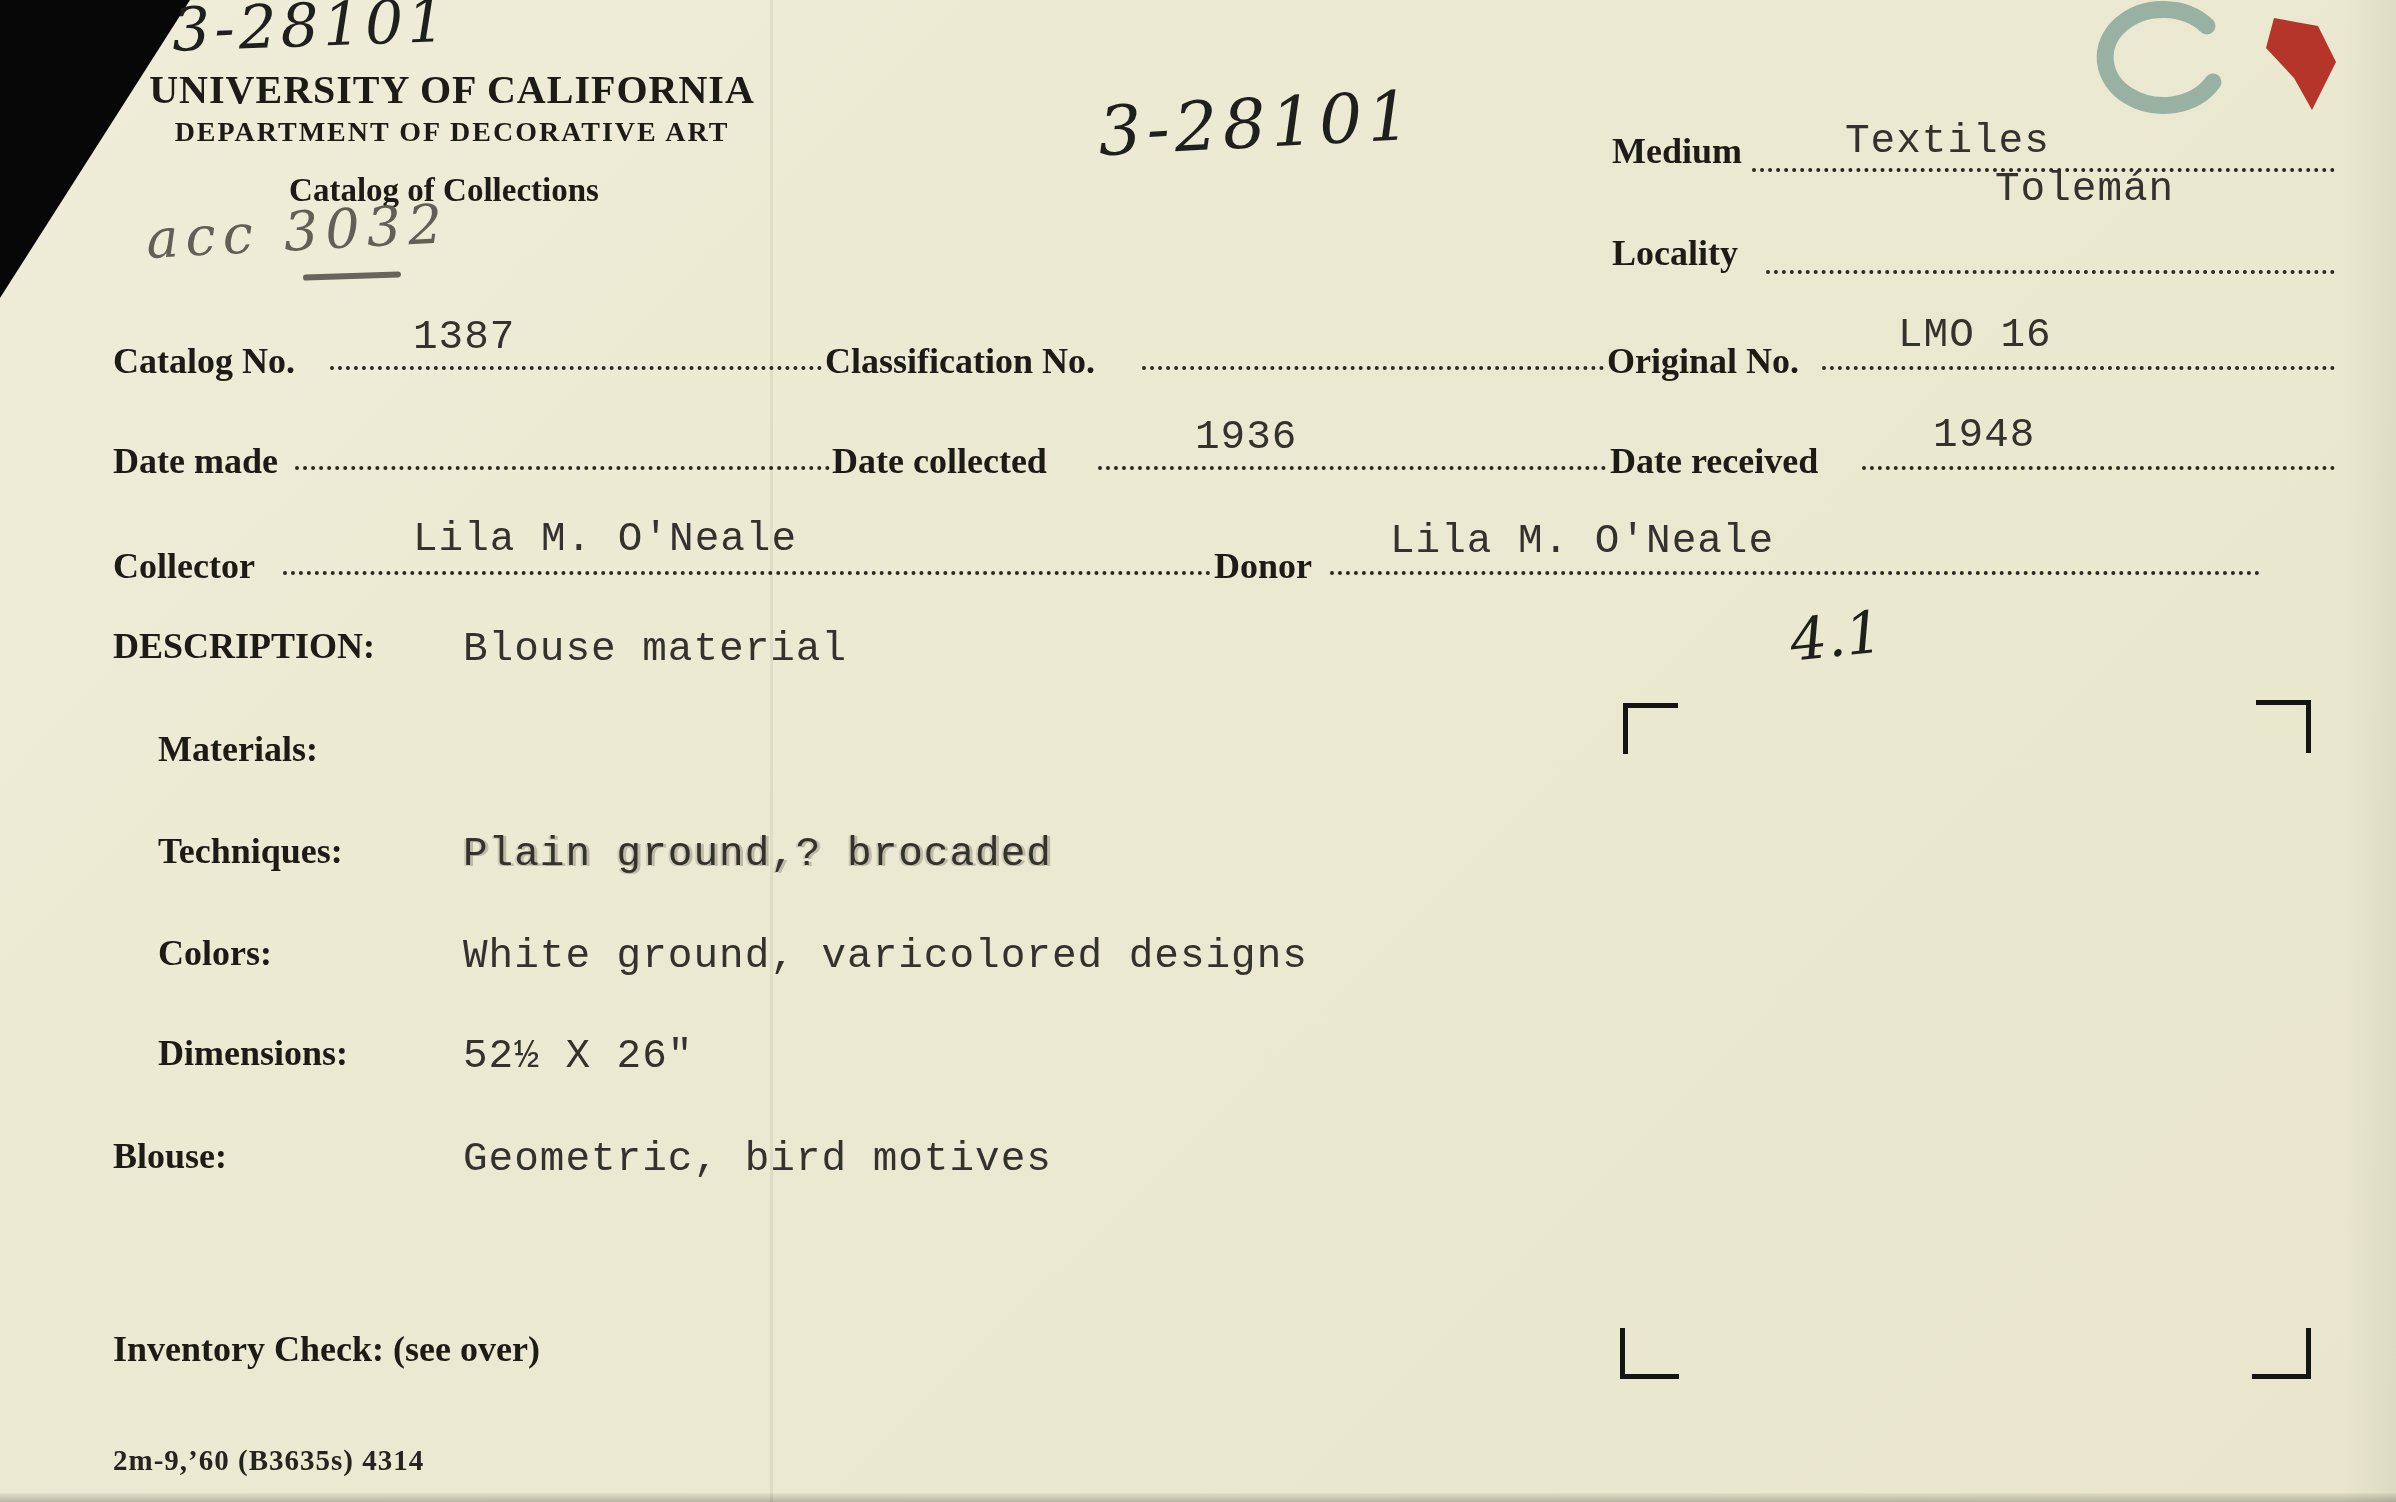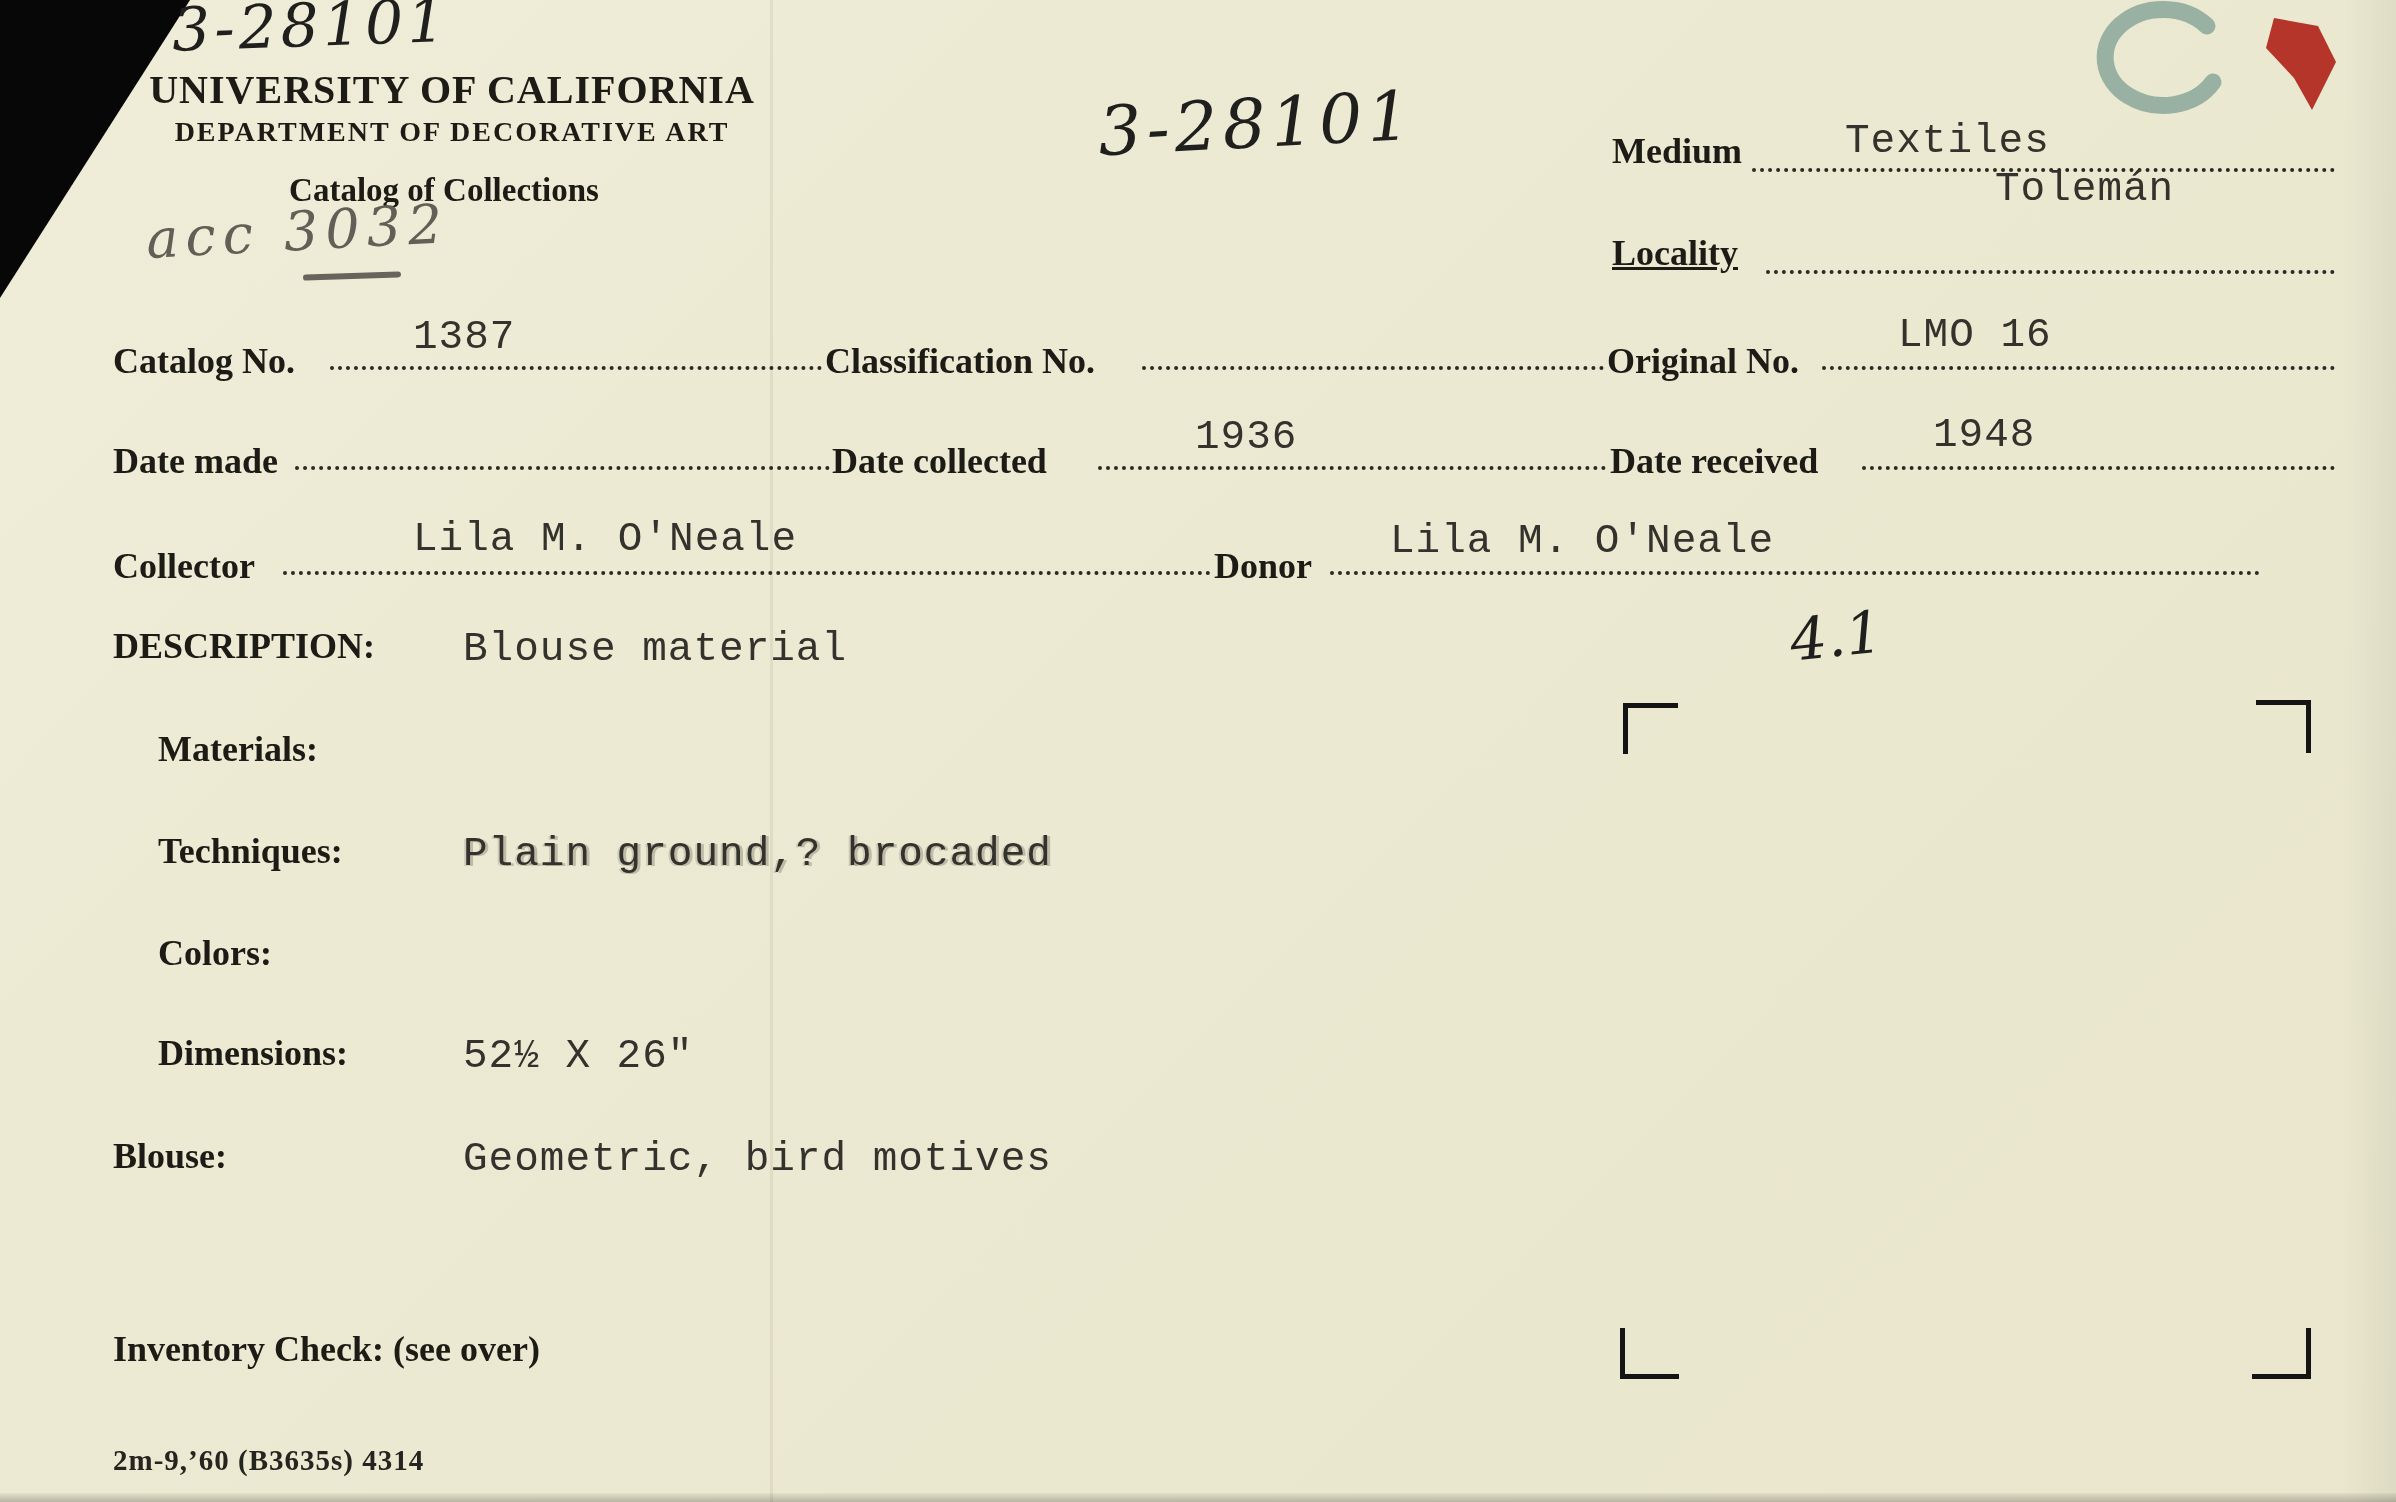--- a/index.html
+++ b/index.html
@@ -59,21 +59,21 @@
   <div class="abs label" style="left:444px;top:172px;transform:translateX(-50%);font-size:33px;">Catalog of Collections</div>
   <div class="abs pencil" style="left:146px;top:200px;font-size:54px;letter-spacing:7px;transform:rotate(-3deg);">acc 3032</div>
   <div class="underline-pencil"></div>
   <div class="abs hand" style="left:1098px;top:84px;font-size:68px;letter-spacing:5px;transform:rotate(-3deg);">3-28101</div>
 
   <div class="abs label" style="left:1612px;top:130px;">Medium</div>
   <div class="rule" style="left:1752px;top:168px;width:583px;"></div>
   <div class="abs typed" style="left:1845px;top:118px;">Textiles</div>
   <div class="abs typed" style="left:1995px;top:166px;">Tolemán</div>
 
-  <div class="abs label" style="left:1612px;top:232px;text-decoration:underline;">Locality</div>
+  <div class="abs label" style="left:1612px;top:232px;">Locality</div>
   <div class="rule" style="left:1766px;top:270px;width:569px;"></div>
 
   <div class="abs label" style="left:113px;top:340px;">Catalog No.</div>
   <div class="rule" style="left:330px;top:366px;width:492px;"></div>
   <div class="abs typed" style="left:413px;top:314px;">1387</div>
   <div class="abs label" style="left:825px;top:340px;">Classification No.</div>
   <div class="rule" style="left:1142px;top:366px;width:462px;"></div>
   <div class="abs typed" style="left:1250px;top:314px;"></div>
   <div class="abs label" style="left:1607px;top:340px;">Original No.</div>
   <div class="rule" style="left:1822px;top:366px;width:513px;"></div>
@@ -98,20 +98,21 @@
 
   <div class="abs label" style="left:113px;top:625px;">DESCRIPTION:</div>
   <div class="abs typed" style="left:463px;top:626px;">Blouse material</div>
 
   <div class="abs label" style="left:158px;top:728px;">Materials:</div>
 
   <div class="abs label" style="left:158px;top:830px;">Techniques:</div>
   <div class="abs typed ghost" style="left:463px;top:831px;">Plain ground,? brocaded</div>
 
   <div class="abs label" style="left:158px;top:932px;">Colors:</div>
+  <div class="abs typed" style="left:463px;top:933px;">White ground, varicolored designs</div>
 
   <div class="abs label" style="left:158px;top:1032px;">Dimensions:</div>
   <div class="abs typed" style="left:463px;top:1033px;">52½ X 26"</div>
 
   <div class="abs label" style="left:113px;top:1135px;">Blouse:</div>
   <div class="abs typed" style="left:463px;top:1136px;">Geometric, bird motives</div>
 
   <div class="abs hand" style="left:1790px;top:602px;font-size:58px;transform:rotate(-6deg);">4.1</div>
   <div class="crop tl" style="left:1623px;top:703px;width:50px;height:46px;"></div>
   <div class="crop tr" style="left:2256px;top:700px;width:50px;height:48px;"></div>

